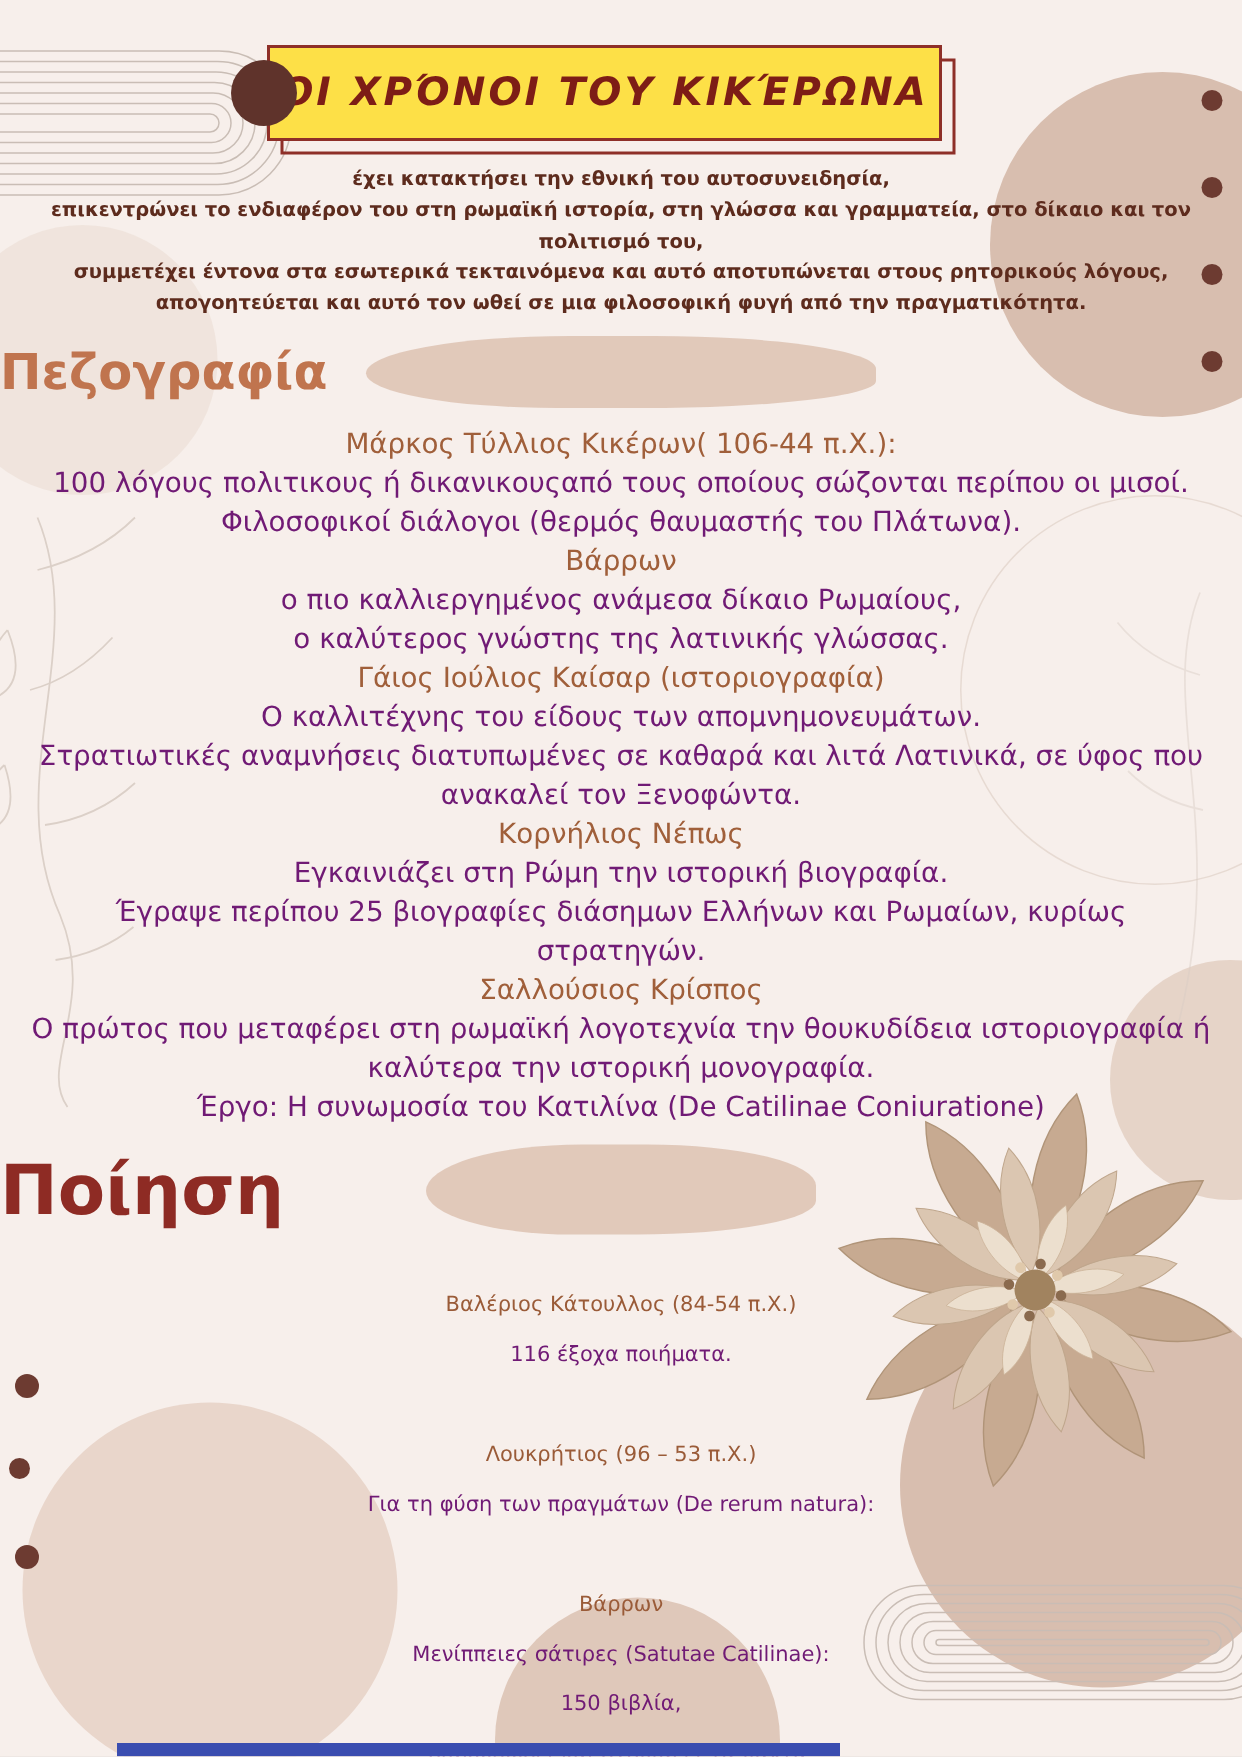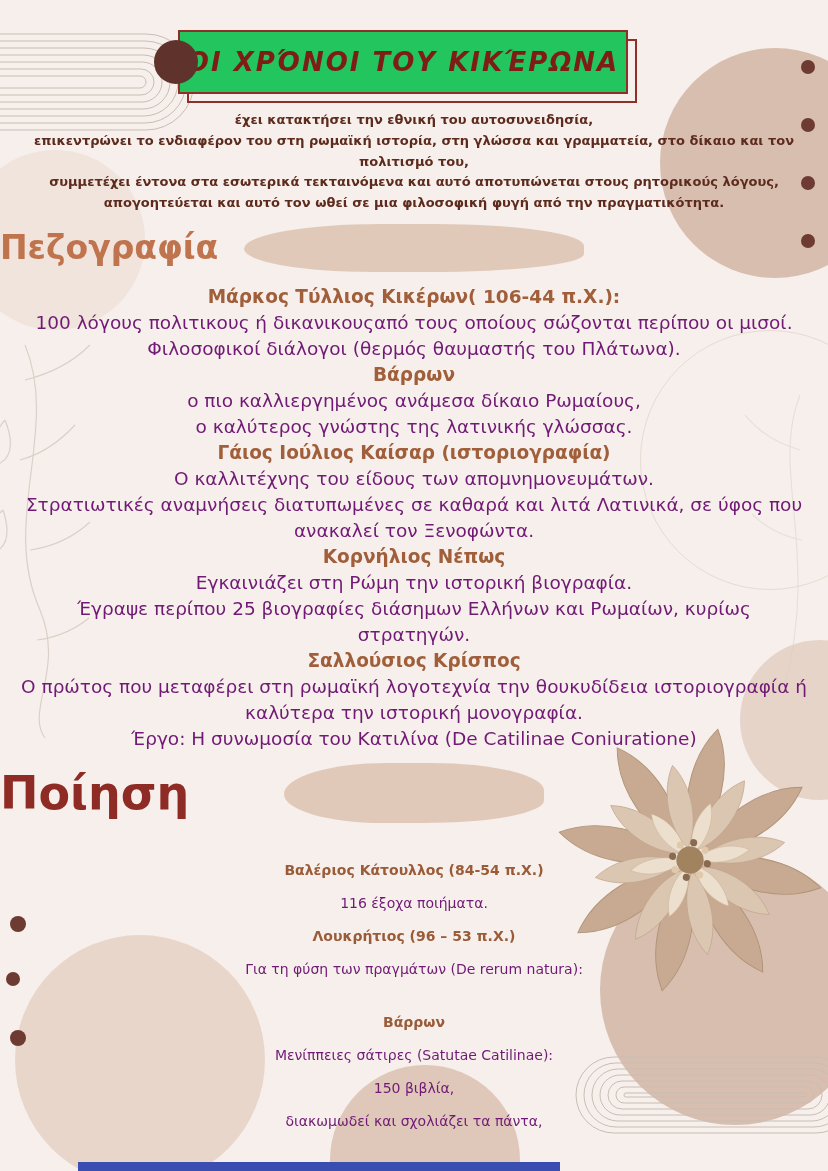--- a/index.html
+++ b/index.html
@@ -41,21 +41,21 @@
   .flower { position:absolute; left:540px; top:710px; z-index:1; }
   .footer-bar { position:absolute; left:78px; bottom:0; width:482px; height:9px; background:#3a4db0; z-index:2; }
   
   .content { position:relative; z-index:2; }
   .title-wrap { position:relative; width:450px; height:64px; margin:30px 0 0 178px; }
   .title-box-outline {
     position:absolute; left:9px; top:9px; width:100%; height:100%;
     border:2px solid #8e2f28;
   }
   .title-box {
-    position:absolute; inset:0; background:#22c55e; border:2px solid #8e2f28;
+    position:absolute; inset:0; background:#fde047; border:2px solid #8e2f28;
     display:flex; align-items:center; justify-content:center;
   }
   .title-box h1 {
     font-size:26px; font-weight:bold; font-style:italic;
     letter-spacing:2px; color:#7d1d16; white-space:nowrap;
   }
   .title-dot {
     position:absolute; left:-24px; top:50%; transform:translateY(-50%);
     width:44px; height:44px; border-radius:50%; background:#5f332b; z-index:4;
   }
@@ -72,22 +72,22 @@
   .blob-prose  { width:340px; height:48px; top:4px; }
   .blob-poetry { width:260px; height:60px; top:7px; }
   .heading-wrap h2 { position:relative; z-index:1; }
   .prose-heading  { font-size:33px; color:#c0744e; font-weight:bold; line-height:56px; }
   .poetry-heading { font-size:46px; color:#8e2b24; font-weight:bold; line-height:74px; }
   .lines { text-align:center; }
   .prose-lines  { margin-top:8px; }
   .prose-lines p  { font-size:18.5px; line-height:26px; padding:0 20px; }
   .poetry-lines p { font-size:14px;   line-height:33px; padding:0 20px; }
   .poetry-lines p:first-child { margin-top:24px; }
-  .entry-title { font-weight:bold; color:#a05f3a; }
-  .poetry-lines .entry-title { color:#9a5b38; }
+  .entry-title { font-weight:normal; color:#a05f3a; }
+  .poetry-lines .entry-title { color:#9a5b38;margin-top:34px; }
   .gap-top { margin-top:20px; }
   .body-line { color:#701a75; }
 </style>
 </head>
 <body>
 
 <div class="page">
 
   <div class="circle c-top-right"></div>
   <div class="circle c-top-left"></div>

